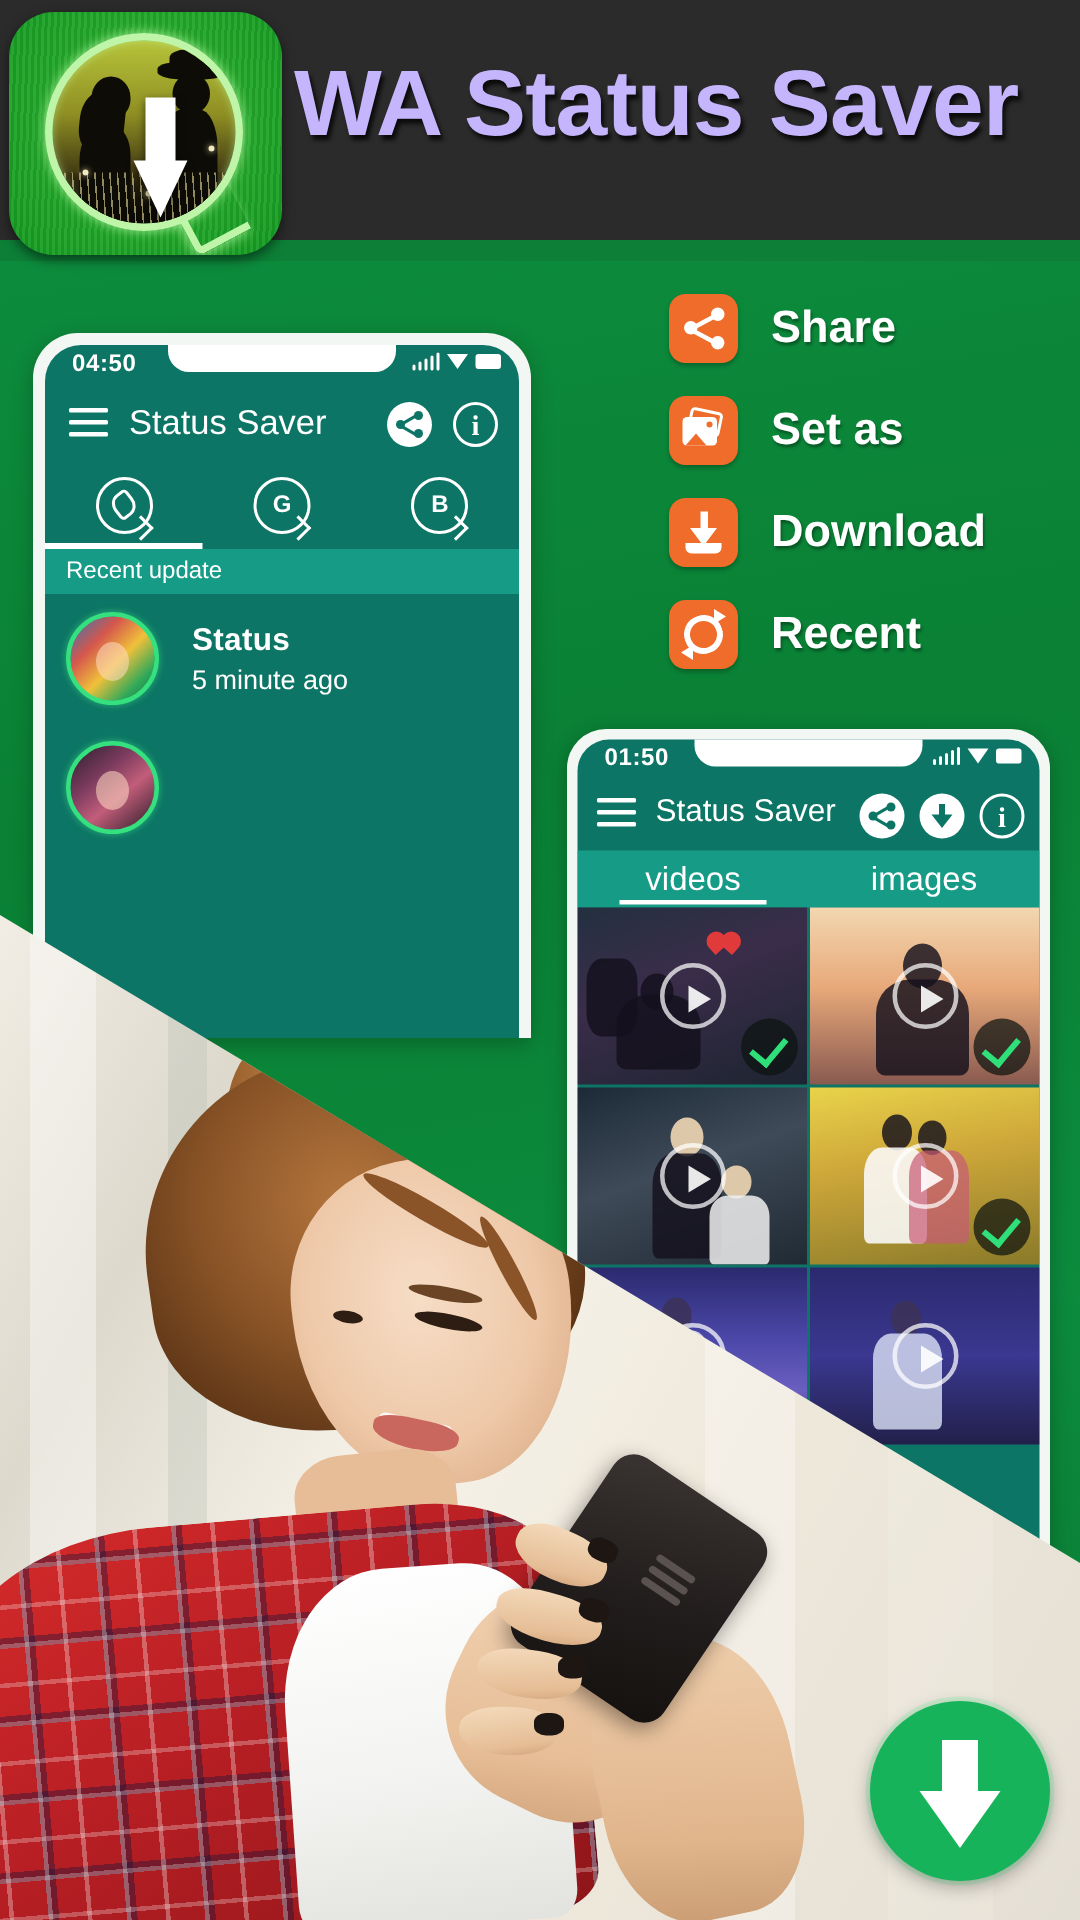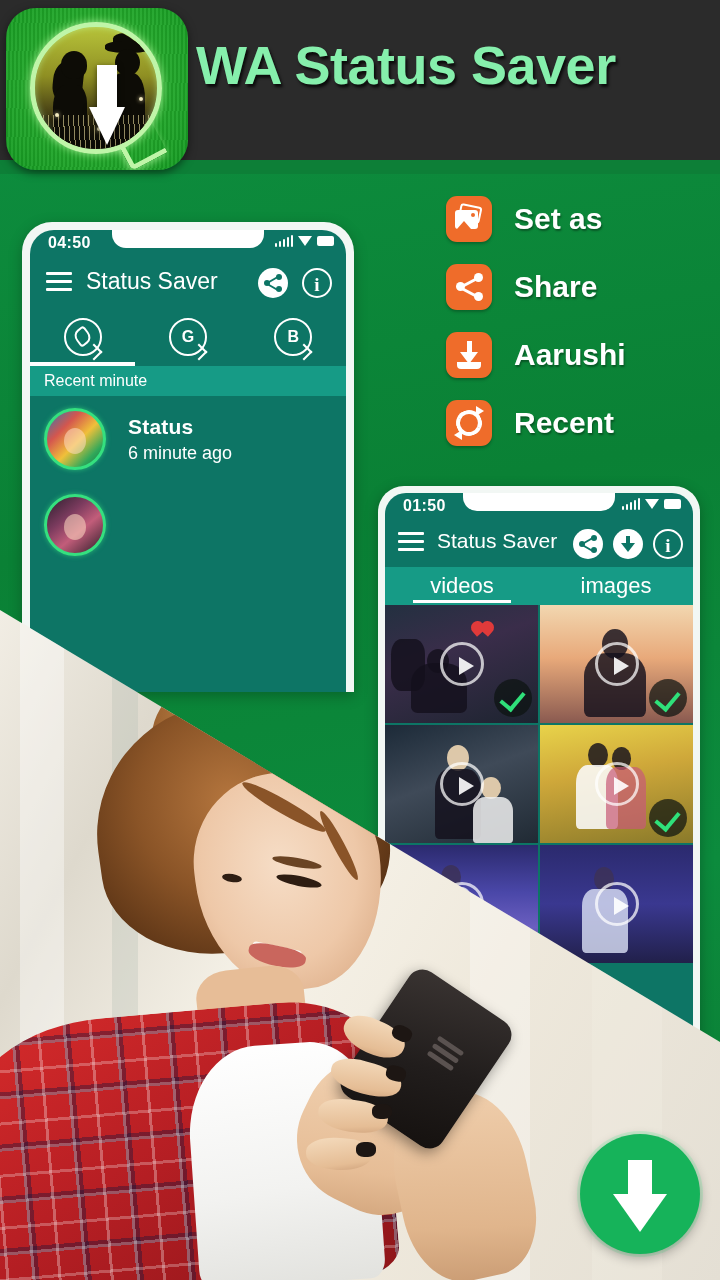--- a/index.html
+++ b/index.html
@@ -19,21 +19,21 @@
   }
 
   
   .header {
     position:absolute; left:0; top:0; width:720px; height:172px;
     background:#2b2b2b;
     overflow:hidden;
   }
   .header-title {
     position:absolute; left:196px; top:34px;
-    font-size:54px; font-weight:bold; color:#86efac;
+    font-size:62px; font-weight:bold; color:#c4b5fd;
     letter-spacing:-0.5px;
     text-shadow:2px 3px 3px rgba(0,0,0,.75);
     white-space:nowrap;
   }
   .header-strip {
     position:absolute; left:0; top:160px; width:720px; height:14px;
     background:#0d7f37;
   }
 
   
@@ -384,46 +384,46 @@
             <div class="head"></div>
         </div>
       </div>
     </div>
   </div>
 
   <div class="features">
 
     <div class="feat-row">
       <div class="feat-icon">
-        <div class="g-setas-back"></div>
-          <div class="g-setas-front"></div>
-        <div class="g-setas-mtn"></div>
-          <div class="g-setas-sun"></div>
-      </div>
-      <div class="feat-label">Set as</div>
-    </div>
-
-    <div class="feat-row">
-      <div class="feat-icon">
         <div class="g-dot g-d1"></div>
           <div class="g-dot g-d2"></div>
           <div class="g-dot g-d3"></div>
         <div class="g-line g-l1"></div>
           <div class="g-line g-l2"></div>
       </div>
       <div class="feat-label">Share</div>
     </div>
 
     <div class="feat-row">
       <div class="feat-icon">
+        <div class="g-setas-back"></div>
+          <div class="g-setas-front"></div>
+        <div class="g-setas-mtn"></div>
+          <div class="g-setas-sun"></div>
+      </div>
+      <div class="feat-label">Set as</div>
+    </div>
+
+    <div class="feat-row">
+      <div class="feat-icon">
         <div class="g-dl-shaft"></div>
           <div class="g-dl-head"></div>
           <div class="g-dl-tray"></div>
       </div>
-      <div class="feat-label">Aarushi</div>
+      <div class="feat-label">Download</div>
     </div>
 
     <div class="feat-row">
       <div class="feat-icon">
         <div class="g-rep-ring"></div>
           <div class="g-rep-ring2"></div>
         <div class="g-rep-a1"></div>
           <div class="g-rep-a2"></div>
       </div>
       <div class="feat-label">Recent</div>
@@ -489,30 +489,30 @@
         <div class="tab1">
           <div class="bub-icon">
             <div class="bub-circle"></div>
               <div class="bub-tail"></div>
             <div class="bub-txt">B</div>
           </div>
         </div>
       </div>
 
       <div class="recent-bar">
-        <span>Recent minute</span>
+        <span>Recent update</span>
       </div>
 
       <div class="st-row">
         <div class="st-avatar av1">
             <div class="av-face"></div>
           </div>
         <div class="st-text">
           <div class="st-name">Status</div>
-          <div class="st-time">6 minute ago</div>
+          <div class="st-time">5 minute ago</div>
         </div>
       </div>
 
       <div class="st-row">
         <div class="st-avatar av2">
             <div class="av-face"></div>
           </div>
       </div>
 
 

